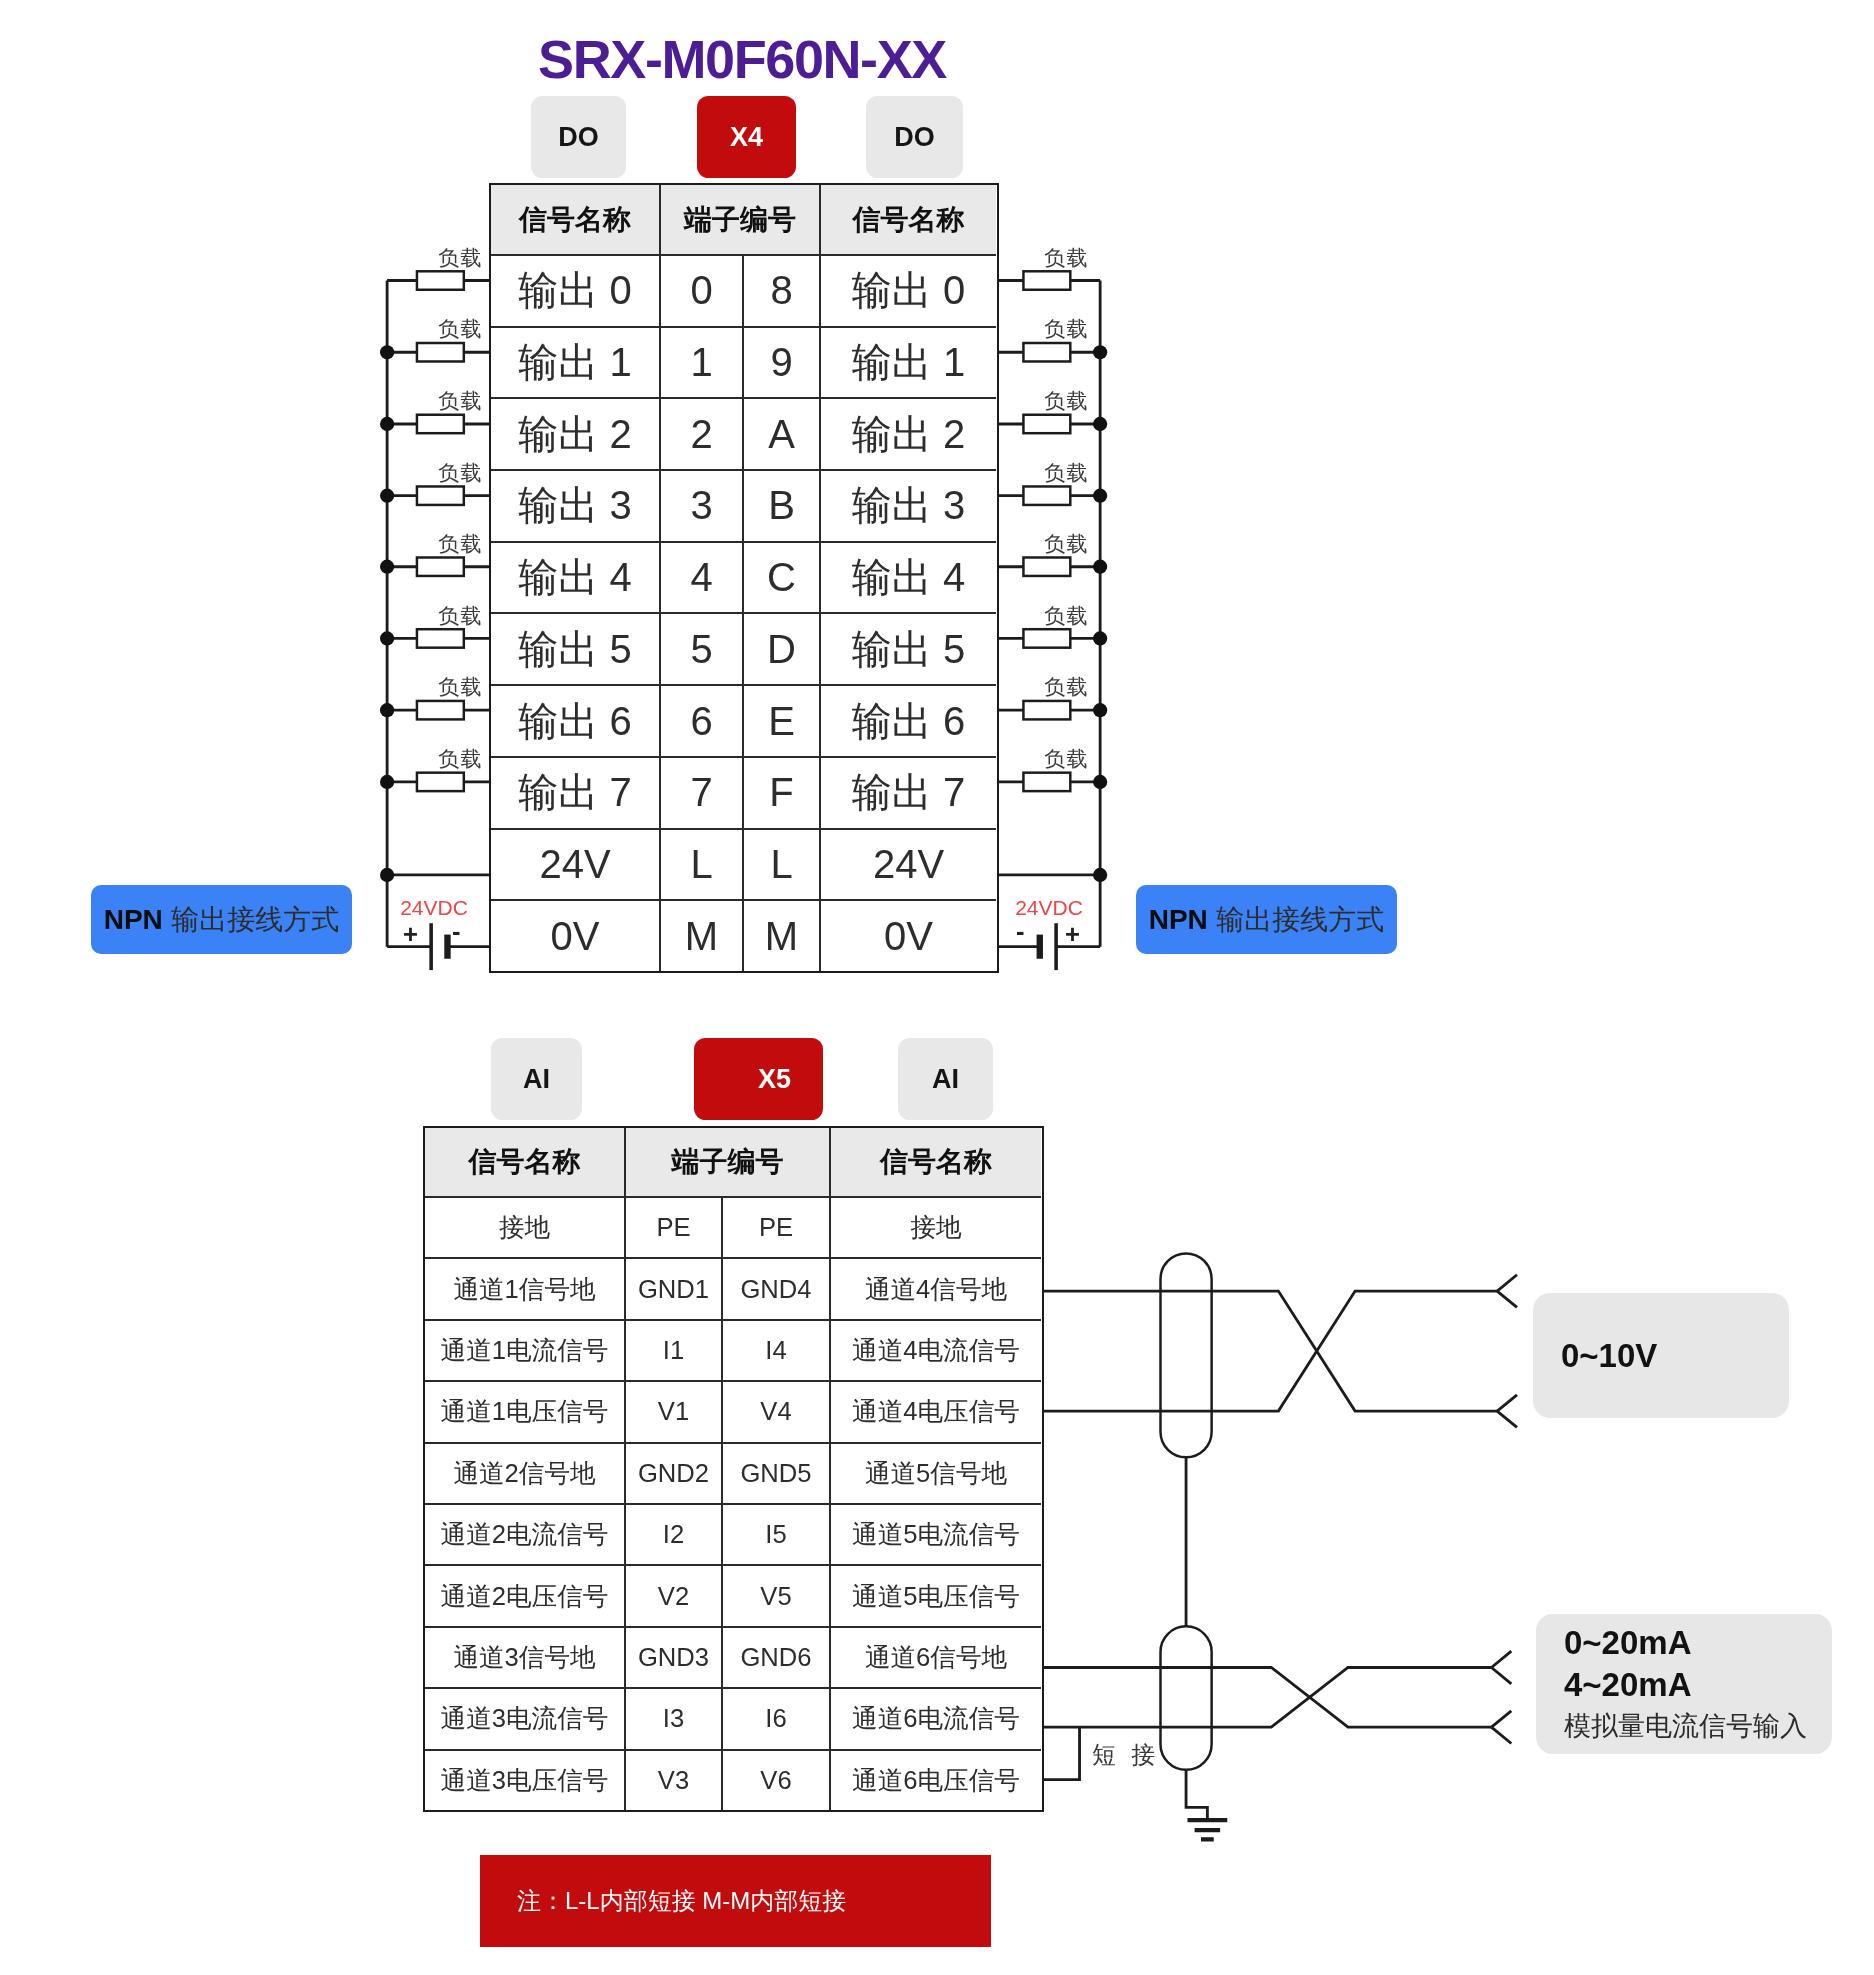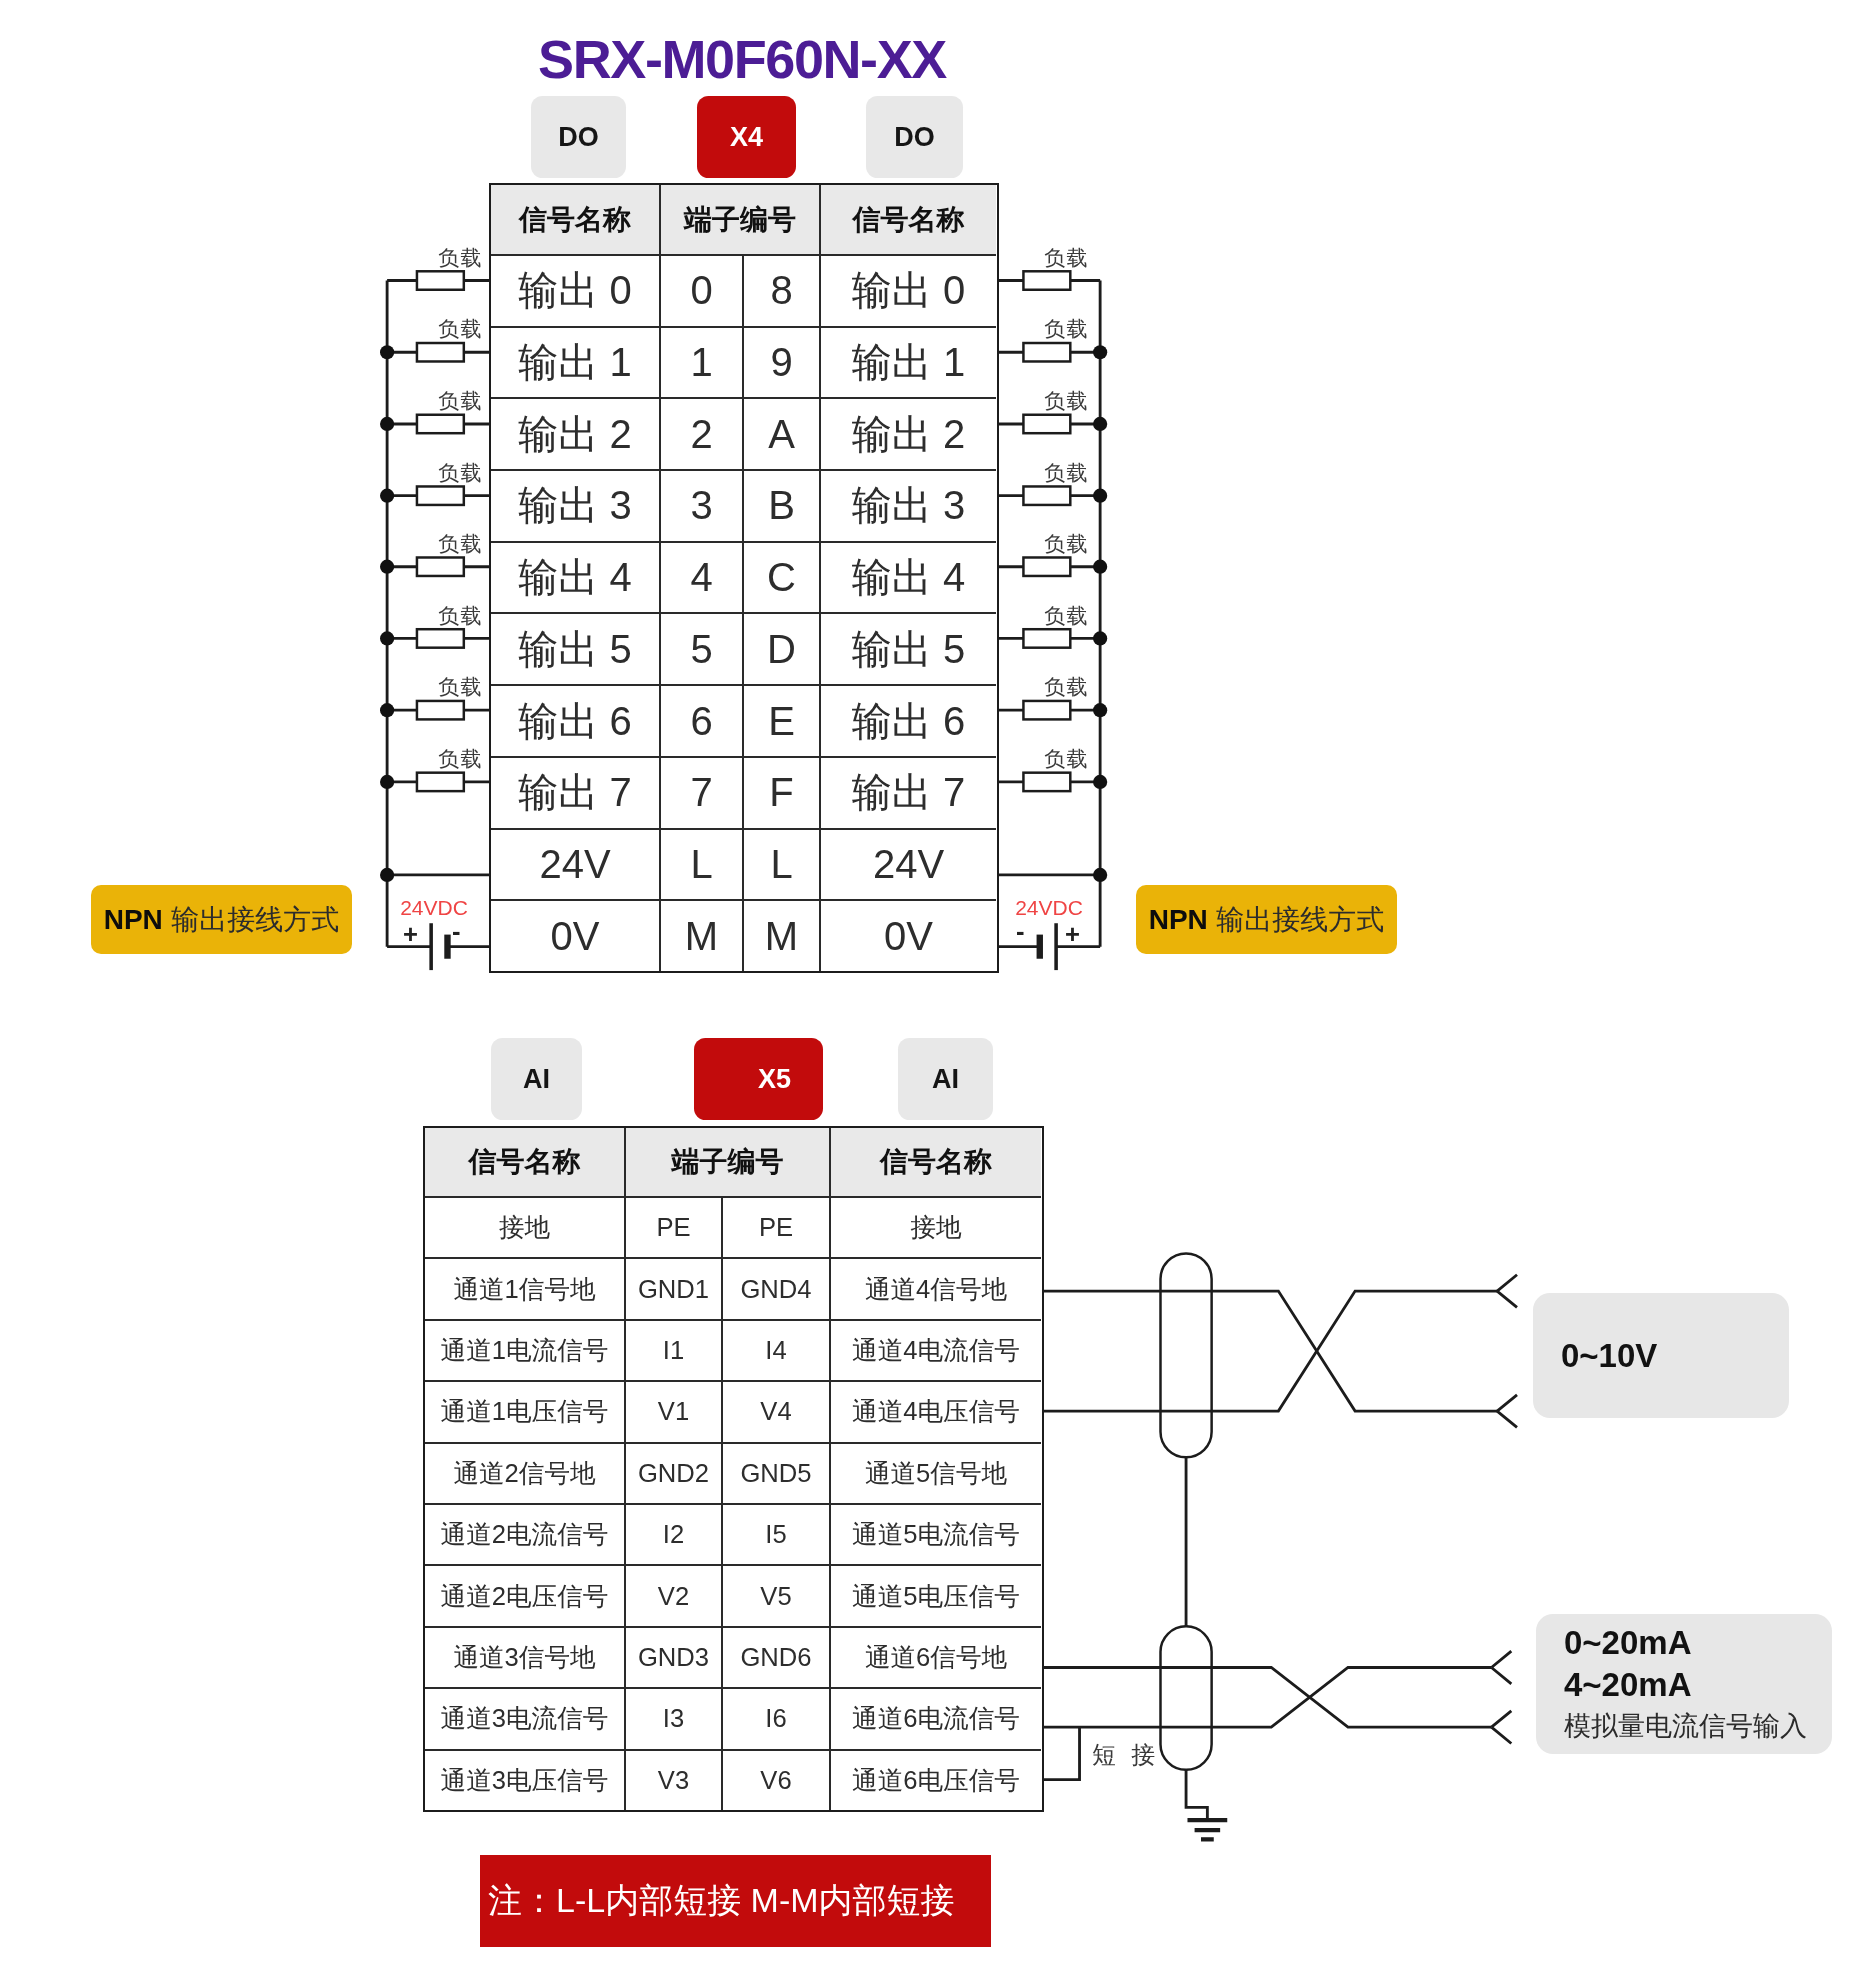--- a/index.html
+++ b/index.html
@@ -21,32 +21,32 @@
   .th{background:#e9e9e9;font-weight:bold;font-size:28px;color:#111;}
   .td{border-top:2.1px solid #2a2a2a;color:#2d2d2d;}
   .x4t .td{font-size:40px;}
   .x5t .td{font-size:25.6px;}
   .fc{border-left:none;}
   .span2{grid-column:2/4;}
   
   .load-lbl{width:85px;text-align:right;font-size:21px;color:#3a3a3a;letter-spacing:1.4px;}
   .supply-lbl{width:92px;text-align:center;font-size:21px;color:#ef4444;}
   .pm{font-size:25.6px;font-weight:bold;color:#222;}
-  .npn-box{display:flex;align-items:center;justify-content:center;background:#eab308;
+  .npn-box{display:flex;align-items:center;justify-content:center;background:#3b82f6;
            border-radius:10px;font-size:28px;color:#2c2c2c;}
   .npn-box b{margin-right:8.5px;color:#0d0d0d;}
   
   .info-box{background:#e7e7e7;border-radius:17px;display:flex;flex-direction:column;
             justify-content:center;padding-left:28px;box-sizing:border-box;gap:7px;}
   .info-strong{font-size:33px;font-weight:bold;color:#121212;}
   .info-normal{font-size:27px;color:#2b2b2b;}
   .short-lbl{font-size:24px;color:#3a3a3a;letter-spacing:4.3px;}
   
-  .note-bar{background:#c20b0c;color:#ffffff;font-size:34px;display:flex;align-items:center;
-            padding-left:8px;box-sizing:border-box;}
+  .note-bar{background:#c20b0c;color:#ffffff;font-size:24px;display:flex;align-items:center;
+            padding-left:37px;box-sizing:border-box;}
   svg{position:absolute;left:0;top:0;}
 </style>
 </head>
 <body>
 
 <div id="canvas">
 
   <svg width="1875" height="1975" viewBox="0 0 2640 2781">
     <g stroke="#1c1c1c" stroke-width="4" fill="none">
       <path d="M545 395 V1333"></path>

